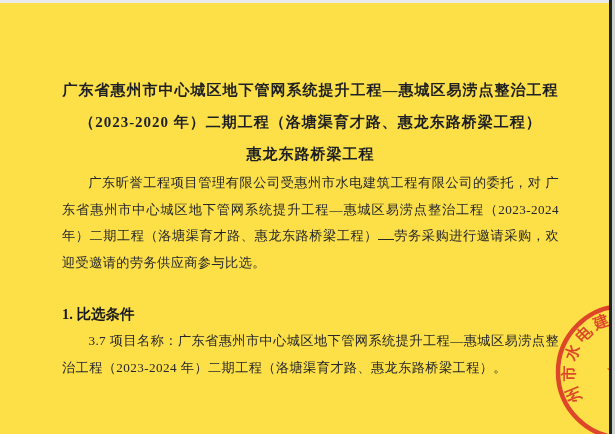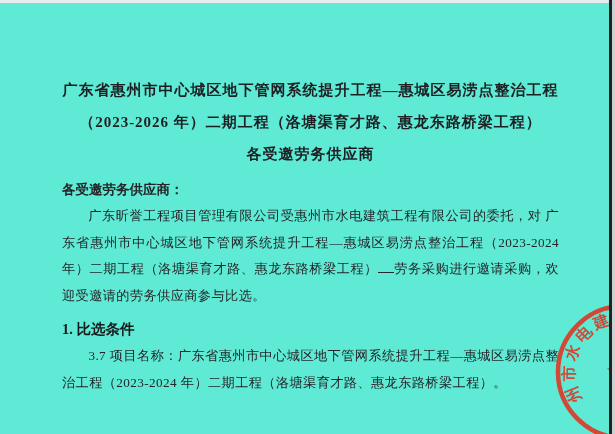--- a/index.html
+++ b/index.html
@@ -1,19 +1,19 @@
 <!DOCTYPE html>
 <html><head>
 <meta charset="utf-8">
 <style>
   html,body{margin:0;padding:0;background:#e9eced;}
   .page{
     position:relative;
     width:615px;height:434px;
-    background:#5eead4;
+    background:#fde047;
     overflow:hidden;
     font-family:"Liberation Serif","DejaVu Serif",serif;
     color:#24262a;
     box-sizing:border-box;
   }
   .content{
     position:absolute;
     left:62px; right:56px; top:0;
   }
   .doc-title{
@@ -43,21 +43,21 @@
     text-decoration-thickness:1px;
     text-underline-offset:4px;
   }
   .u-gap{
     display:inline-block;
     width:16px;
     border-bottom:1px solid #24262a;
     height:13px;
   }
   .h1{
-    margin-top:6px;
+    margin-top:24px;
     font-weight:700;
     font-size:14.5px;
     line-height:28px;
     color:#17191c;
   }
   .seal{
     position:absolute;
     left:544px; top:292px;
     width:160px; height:160px;
     opacity:0.92;
@@ -83,25 +83,24 @@
 </head>
 <body>
 
 <div class="page">
   <div class="top-strip"></div>
 
   <div class="content">
 
     <div class="doc-title">
       <div>广东省惠州市中心城区地下管网系统提升工程—惠城区易涝点整治工程</div>
-      <div>（2023-2026 年）二期工程（洛塘渠育才路、惠龙东路桥梁工程）</div>
-      <div>各受邀劳务供应商</div>
+      <div>（2023-2020 年）二期工程（洛塘渠育才路、惠龙东路桥梁工程）</div>
+      <div>惠龙东路桥梁工程</div>
     </div>
 
-    <div class="salutation">各受邀劳务供应商：</div>
 
     <p class="body-par indent"><span class="u">广东昕誉工程项目管理有限公司</span><span>受惠州市水电建筑工程有限公司的委托，对</span><span class="u"> 广东省惠州市中心城区地下管网系统提升工程—惠城区易涝点整治工程（2023-2024 年）二期工程（洛塘渠育才路、惠龙东路桥梁工程）</span><span class="u-gap"></span><span>劳务采购进行邀请采购，欢迎受邀请的劳务供应商参与比选。</span></p>
 
     <div class="h1">1. 比选条件</div>
 
 
 
     <p class="body-par indent"><span>3.7 项目名称：</span><span class="u">广东省惠州市中心城区地下管网系统提升工程—惠城区易涝点整治工程（2023-2024 年）二期工程（洛塘渠育才路、惠龙东路桥梁工程）。</span></p>
 
   </div>

